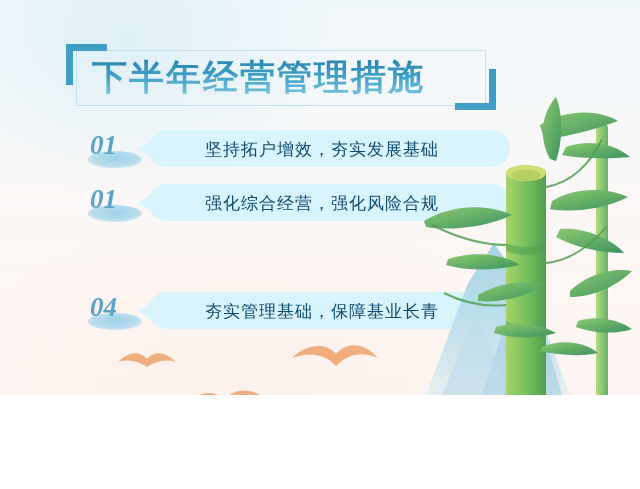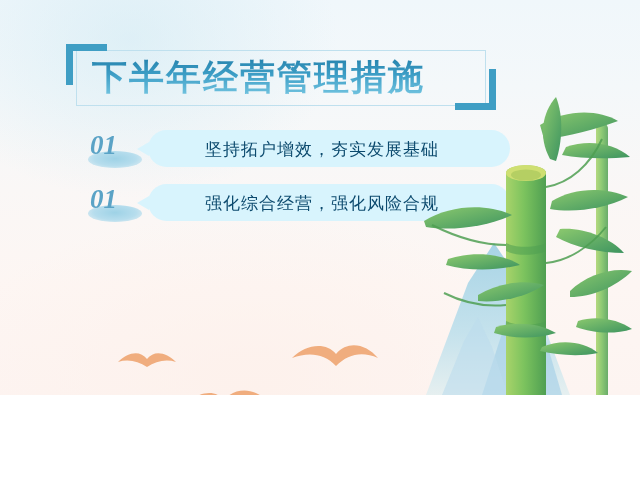--- a/index.html
+++ b/index.html
@@ -204,20 +204,30 @@
       </div>
       <div class="pill">
         <div class="pill-tail"></div>
         <div class="pill-label">强化综合经营，强化风险合规</div>
       </div>
     </div>
 
     <div class="measure-row">
     </div>
 
+    <div class="measure-row">
+      <div class="num-wrap">
+        <div class="num-ellipse"></div>
+        <div class="num-text">04</div>
+      </div>
+      <div class="pill">
+        <div class="pill-tail"></div>
+        <div class="pill-label">夯实管理基础，保障基业长青</div>
+      </div>
+    </div>
 
   </div>
 
   <svg id="birds" viewBox="0 0 460 110">
     <g fill="#f0ad7e">
       <path d="M118 22 C128 12 140 10 147 19 C154 10 166 12 176 22 C166 19 156 21 147 27 C138 21 128 19 118 22 Z"></path>
       <path d="M182 68 C196 52 214 48 224 60 C236 46 256 48 268 62 C252 56 238 59 226 70 C214 58 198 60 182 68 Z"></path>
       <path d="M292 18 C306 4 326 2 336 14 C348 0 366 4 378 18 C362 11 348 14 336 26 C324 13 308 12 292 18 Z"></path>
       <path d="M396 94 C402 80 410 72 412 62 C416 74 420 82 428 88 C436 80 442 74 446 66 C444 80 438 92 426 100 C414 104 404 100 396 94 Z"></path>
     </g>

